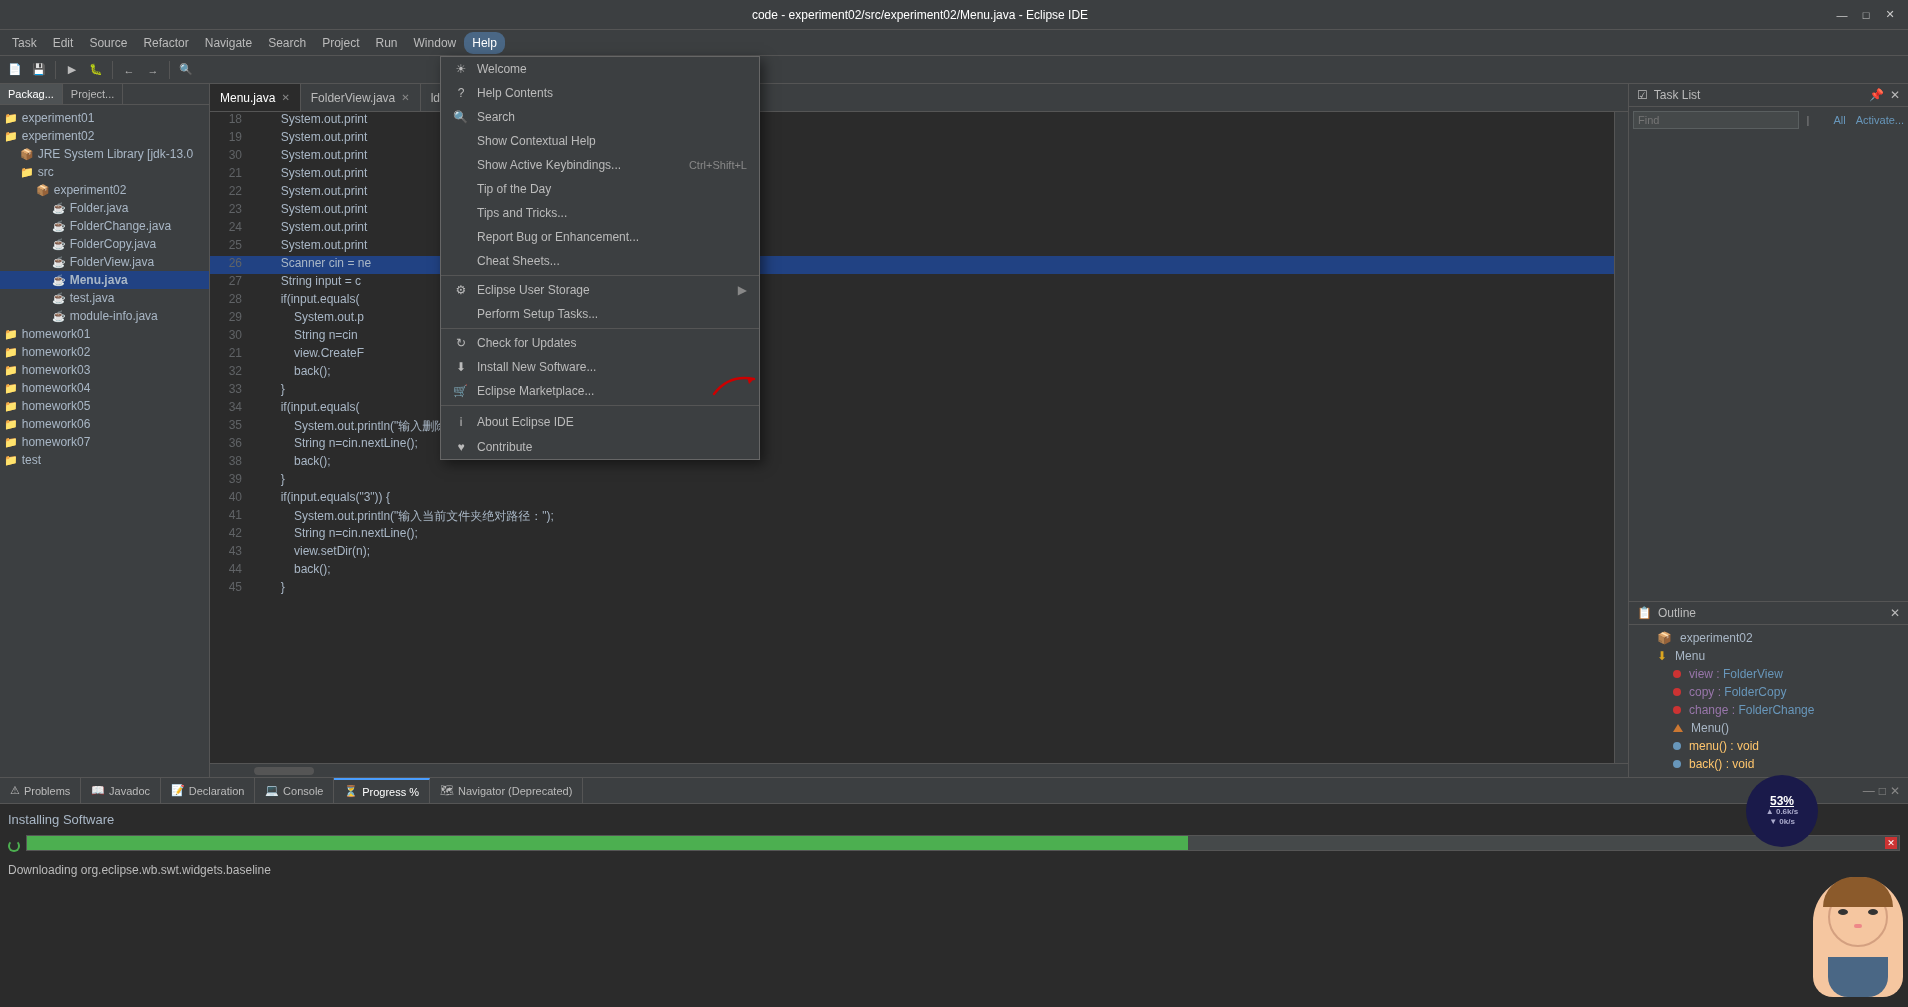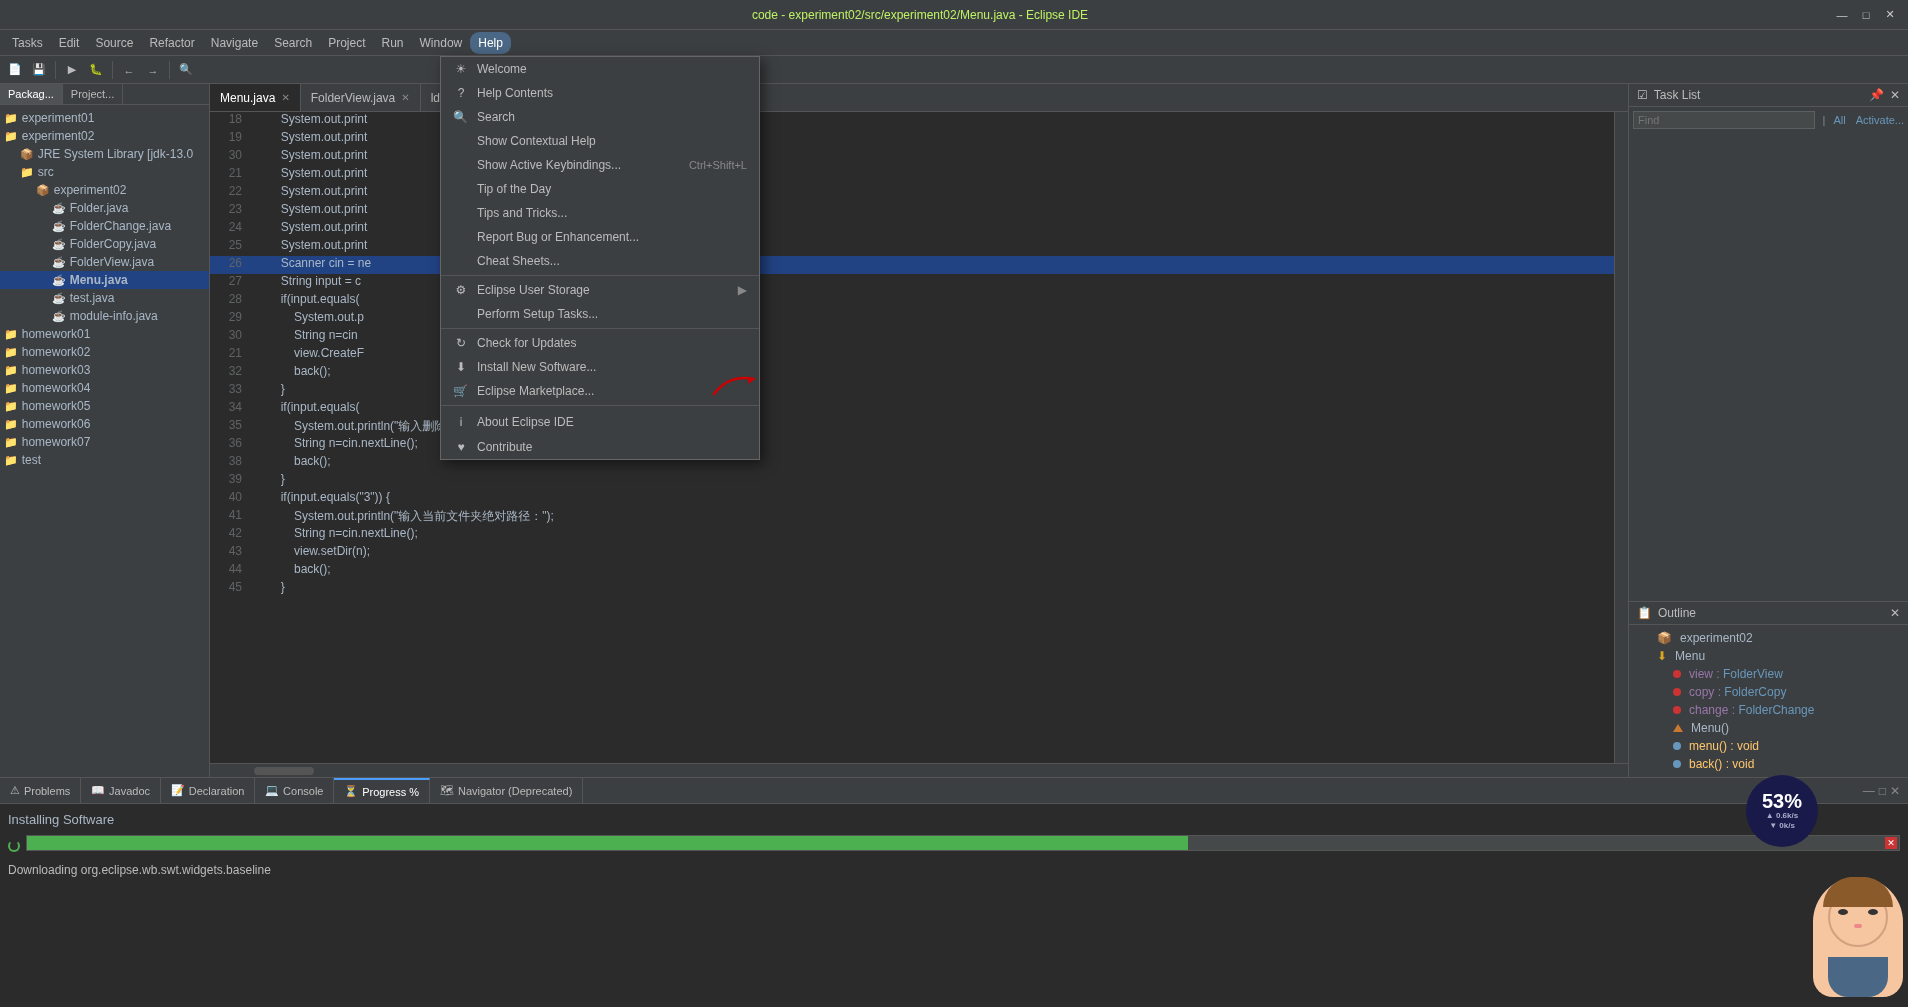--- a/index.html
+++ b/index.html
@@ -78,30 +78,30 @@
 
     
     #editor-wrapper { flex: 1; display: flex; overflow: hidden; }
     #code-area { flex: 1; overflow-y: auto; }
     #minimap { width: 14px; background: #3c3f41; border-left: 1px solid #555; }
   </style>
 </head>
 <body>
 
 <div id="title-bar">
-  <span style="flex:1; text-align:center; font-size:12px; color:#bef264;">code - experiment02/src/experiment02/Menu.java - Eclipse IDE</span>
+  <span style="flex:1; text-align:center; font-size:12px; color:#ffffff;">code - experiment02/src/experiment02/Menu.java - Eclipse IDE</span>
   <div class="win-controls">
     <div class="win-btn">—</div>
     <div class="win-btn">□</div>
     <div class="win-btn close">✕</div>
   </div>
 </div>
 
 <div id="menu-bar">
-  <div class="menu-item">Tasks</div>
+  <div class="menu-item">Task</div>
   <div class="menu-item">Edit</div>
   <div class="menu-item">Source</div>
   <div class="menu-item">Refactor</div>
   <div class="menu-item">Navigate</div>
   <div class="menu-item">Search</div>
   <div class="menu-item">Project</div>
   <div class="menu-item">Run</div>
   <div class="menu-item">Window</div>
   <div class="menu-item active">Help</div>
 </div>
@@ -372,21 +372,21 @@
   <div id="right-panel">
     <div id="task-list-header">
       <span>☑</span>
       <span>Task List</span>
       <span style="margin-left:auto;">📌</span>
       <span style="cursor:pointer;">✕</span>
     </div>
     <div id="task-find">
       <input type="text" placeholder="Find" style="flex: 1 1 0%; background: rgb(69, 73, 74); border: 1px solid rgb(90, 95, 96); color: rgb(187, 187, 187); padding: 2px 4px; font-size: 11px; width: 120px;">
       <span style="margin-left:4px; color:#888; font-size:11px;">|</span>
-      <span class="task-link" style="margin-left:4px;">All</span>
+      <span class="task-link" style="margin-left:20px;">All</span>
       <span class="task-link" style="margin-left:6px;">Activate...</span>
     </div>
     <div id="task-list-body" style="flex:1;"></div>
     <div id="outline-panel">
       <div id="outline-header">
         <span>📋</span>
         <span>Outline</span>
         <span style="margin-left:auto; cursor:pointer;">✕</span>
       </div>
       <div id="outline-body">
@@ -552,21 +552,21 @@
     <span style="width:16px; text-align:center;">ℹ</span>
     <span>About Eclipse IDE</span>
   </div>
   <div class="help-menu-item">
     <span style="width:16px; text-align:center;">♥</span>
     <span>Contribute</span>
   </div>
 </div>
 
 <div id="network-widget" style="position:fixed; bottom:160px; right:90px; width:72px; height:72px; background:#1a1a4a; border-radius:50%; display:flex; flex-direction:column; align-items:center; justify-content:center; color:#fff; font-weight:bold;">
-  <span style="font-size:20px; line-height:1;">53%</span>
+  <span style="font-size:12px; line-height:1;text-decoration:underline;">53%</span>
   <div style="font-size:8px; color:#aac; text-align:center; line-height:1.3;">
     <div>▲ 0.6k/s</div>
     <div>▼ 0k/s</div>
   </div>
 </div>
 
 <div id="anime-char" style="position:fixed; bottom:0; right:0; width:100px; height:130px;">
   <div style="width:90px; height:120px; background:#f5c6a0; border-radius:45px 45px 20px 20px; position:relative; margin: 0 auto;">
     <div style="position:absolute; top:10px; left:50%; transform:translateX(-50%); width:60px; height:60px; background:#f5c6a0; border-radius:50%; border:2px solid #d4a080;">
       <div style="position:absolute; top:20px; left:8px; width:10px; height:6px; background:#333; border-radius:50%;"></div>

